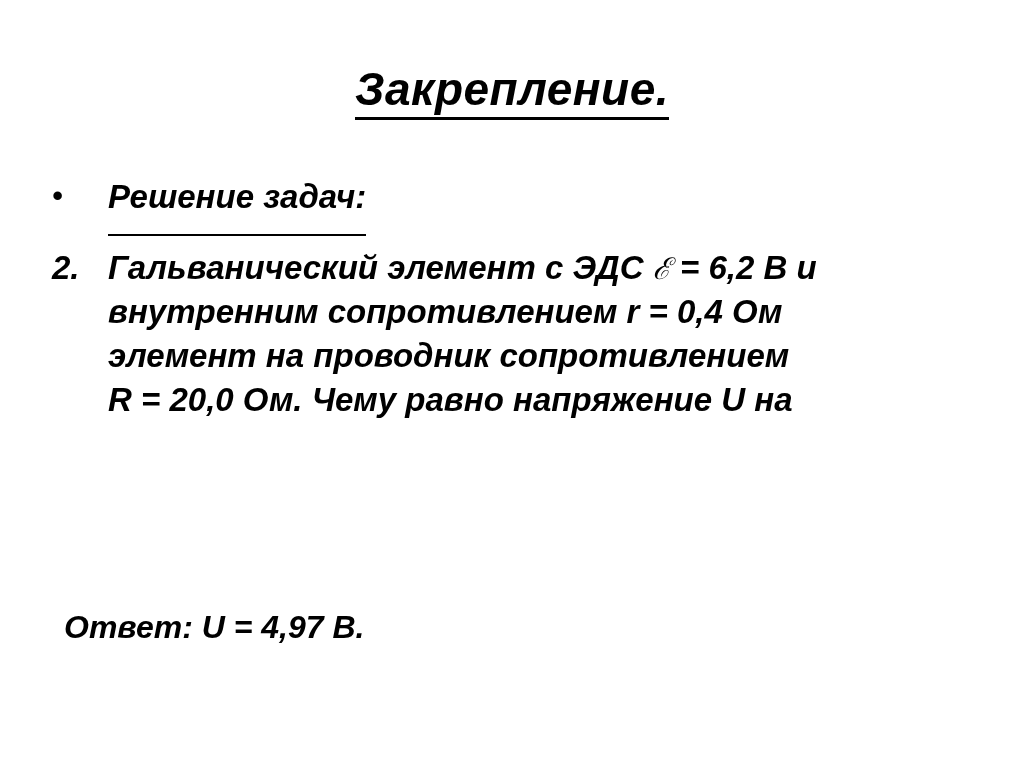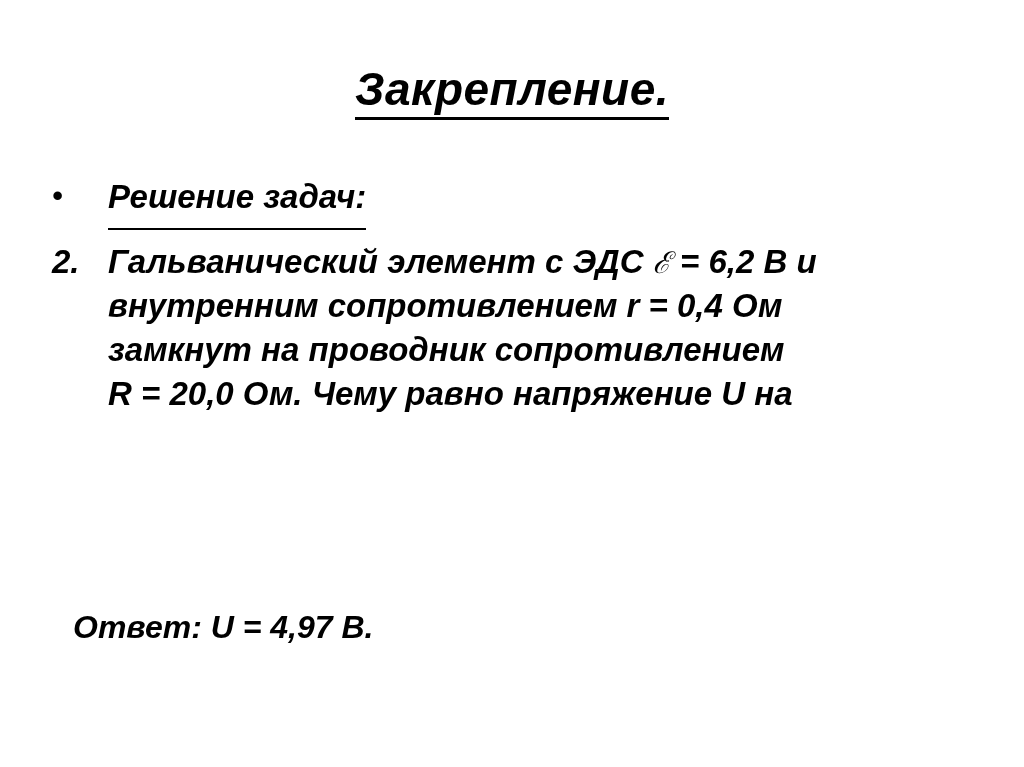--- a/index.html
+++ b/index.html
@@ -52,21 +52,21 @@
   }
   .bullet-mark {
     width: 56px;
     flex: 0 0 56px;
     font-size: 30px;
     line-height: 1.18;
   }
   .bullet-text-underline {
     border-bottom: 2px solid #000;
     display: inline-block;
-    padding-bottom: 11px;
+    padding-bottom: 17px;
   }
   .num-item {
     display: flex;
     align-items: flex-start;
     font-size: 33px;
     font-weight: bold;
     font-style: italic;
     line-height: 1.33;
   }
   .num-mark {
@@ -83,21 +83,20 @@
     font-size: 30px;
   }
   .answer-line {
     position: absolute;
     top: 608px;
     left: 64px;
     font-size: 32px;
     font-weight: bold;
     font-style: italic;
     line-height: 1.2;
-    margin-left: 9px;
   }
 </style>
 </head>
 <body>
 
 <div class="slide">
 
   <div class="slide-title">
     <span>Закрепление.</span>
   </div>
@@ -107,21 +106,21 @@
     <div class="bullet-line">
       <div class="bullet-mark">•</div>
       <div class="bullet-text-underline">Решение задач:</div>
     </div>
 
     <div class="num-item">
       <div class="num-mark">2.</div>
       <div class="num-text">
         <span>Гальванический элемент с ЭДС </span><span class="emf">ℰ</span><span> = 6,2 В и</span>
         <div>внутренним сопротивлением r = 0,4 Ом</div>
-        <div>замкнут на проводник сопротивлением</div>
+        <div>элемент на проводник сопротивлением</div>
         <div>R = 20,0 Ом. Чему равно напряжение U на</div>
       </div>
     </div>
 
   </div>
 
   <div class="answer-line">Ответ: U = 4,97 В.</div>
 
 </div>
 

